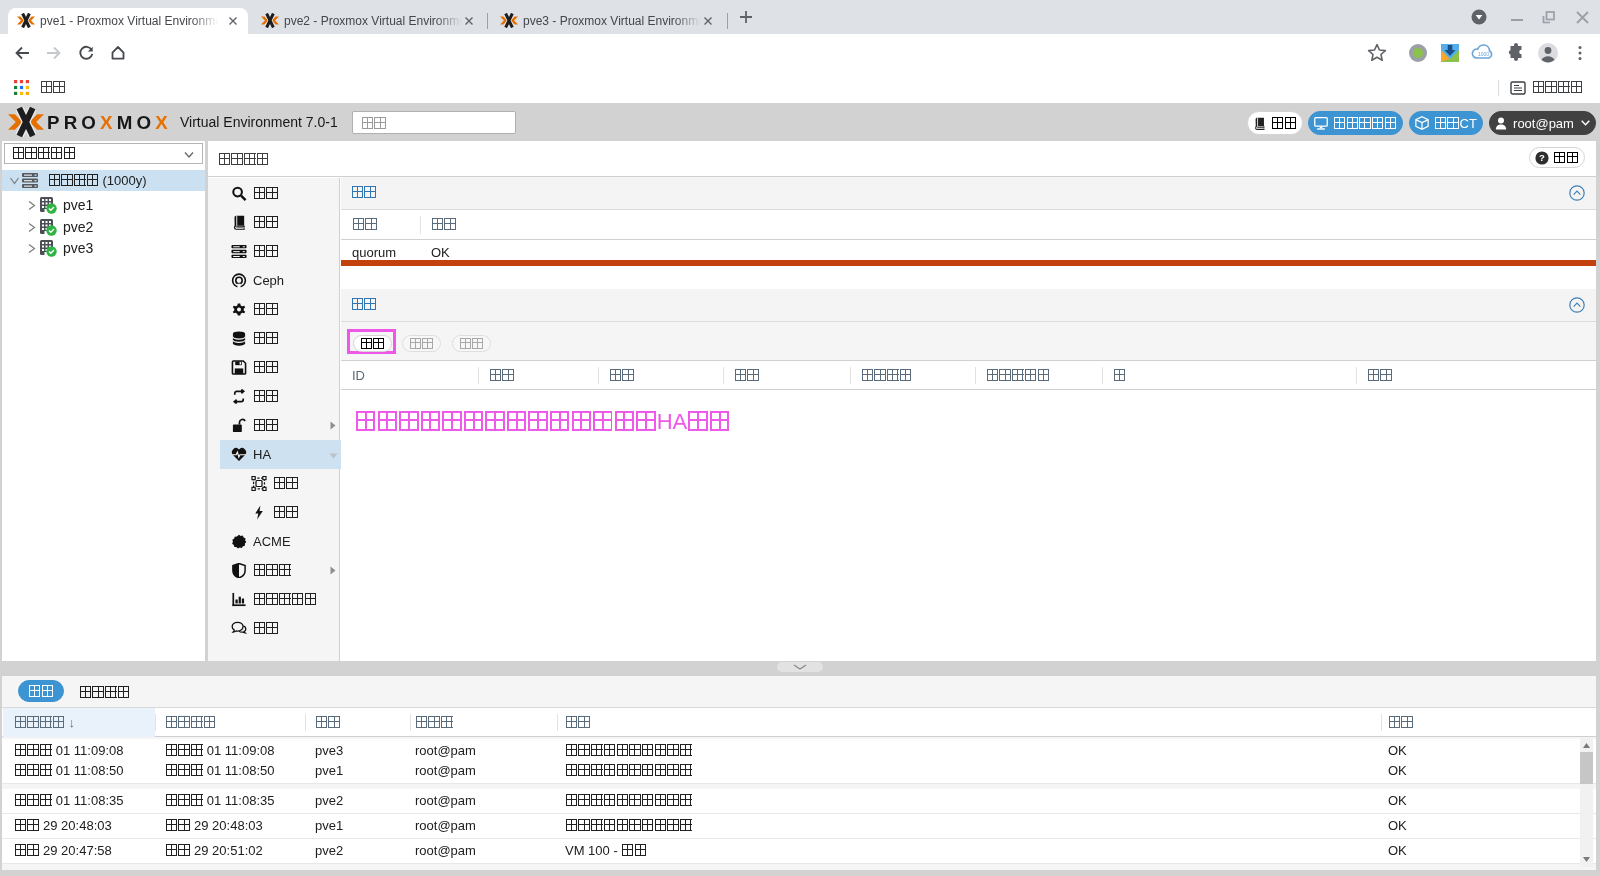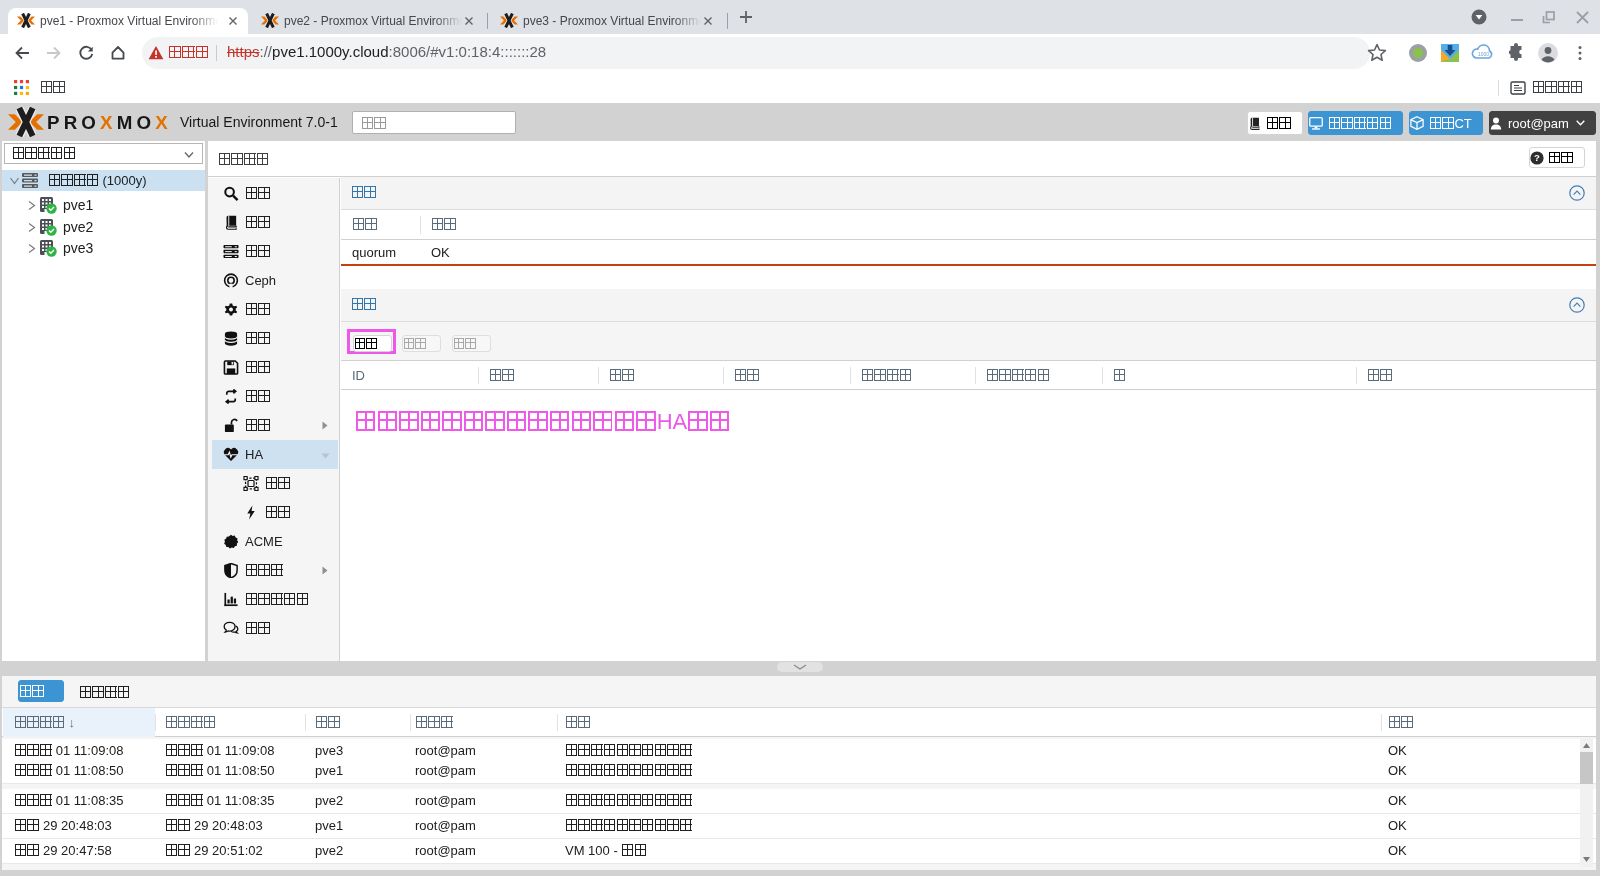--- a/index.html
+++ b/index.html
@@ -19,31 +19,31 @@
 .tab .cls{position:absolute;right:8px;top:6px;width:14px;height:14px;color:#5f6368}
 .tab.active{background:#fff;border-radius:8px 8px 0 0}
 .tabsep{position:absolute;top:13px;width:1px;height:16px;background:#9aa0a6}
 #toolbar{position:absolute;left:0;top:34px;width:1600px;height:38px;background:#fff}
 .tbico{position:absolute;top:7px;width:24px;height:24px;color:#5f6368}
 #omni{position:absolute;left:142px;top:3px;width:1228px;height:32px;background:#f1f3f4;border-radius:16px}
 #bookbar{position:absolute;left:0;top:72px;width:1600px;height:31px;background:#fff}
 
 #app{position:absolute;left:0;top:103px;width:1600px;height:773px;background:#d2d2d2}
 #pvehdr{position:absolute;left:0;top:0;width:1600px;height:38px;background:#d2d2d2}
-.btn{display:inline-flex;align-items:center;border-radius:3px;font-size:13px}
+.btn{display:inline-flex;align-items:center;justify-content:center;border-radius:12px;font-size:13px}
 .btn.blue{background:#3d94d2;color:#fff;border:1px solid #3d94d2}
 .btn.dark{background:#414141;color:#fff;border:1px solid #414141}
 .btn.white{background:#fff;color:#000;border:1px solid #d4d4d4}
 #treepanel{position:absolute;left:2px;top:38px;width:203px;height:520px;background:#fff}
 #combo{position:absolute;left:2px;top:2px;width:199px;height:21px;background:#fff;border:1px solid #b5b5b5;line-height:19px;padding-left:7px}
 .trow2{position:absolute;left:0;width:203px;height:21px;line-height:21px;font-size:13px}
 #centerpanel{position:absolute;left:208px;top:38px;width:1388px;height:520px;background:#fff}
 #cphdr{position:absolute;left:0;top:0;width:1388px;height:36px;background:#fff;border-bottom:1px solid #d0d0d0}
 #menu{position:absolute;left:0;top:37px;width:132px;height:483px;background:#f5f5f5;border-right:1px solid #d0d0d0}
-.mi{position:absolute;left:4px;width:126px;height:29px;line-height:29px}
+.mi{position:absolute;left:12px;width:126px;height:29px;line-height:29px}
 .mi .mico{position:absolute;left:11px;top:7px;width:16px;height:15px;color:#1a1a1a}
 .mi .mtxt{position:absolute;left:33px;top:0}
 .mi.sel{background:#cde1f1}
 .mi .sub{position:absolute;right:8px;top:11px;color:#8f8f8f}
 #content{position:absolute;left:133px;top:36px;width:1255px;height:484px;background:#fff}
 .sechdr{position:absolute;left:0;width:1255px;height:33px;background:#f4f4f4;border-bottom:1px solid #dcdcdc;color:#3276b0;font-size:13px;line-height:31px}
 .chev{position:absolute;right:11px;top:8px;width:16px;height:16px}
 .colhdr{color:#5a6b7b}
 .vline{position:absolute;top:6px;bottom:5px;width:1px;background:#e2e2e2}
 
@@ -125,30 +125,20 @@
   <svg style="position:absolute;left:46px;top:11px" width="16" height="16" viewBox="0 0 16 16">
       <path d="M1 8 H13.5 M8 2.5 L13.5 8 L8 13.5" fill="none" stroke="#c6c9cc" stroke-width="1.8"></path>
     </svg>
   <svg style="position:absolute;left:78px;top:11px" width="16" height="16" viewBox="0 0 16 16">
       <path d="M13.6 5 A6 6 0 1 0 14.2 8.8" fill="none" stroke="#46494d" stroke-width="1.9"></path>
       <path d="M14.7 1.8 L14.7 6.6 L9.9 6.6 Z" fill="#46494d"></path>
     </svg>
   <svg style="position:absolute;left:110px;top:10px" width="16" height="17" viewBox="0 0 16 17">
       <path d="M2.5 8.6 L8 3 L13.5 8.6 L13.5 14.6 L2.5 14.6 Z" fill="none" stroke="#46494d" stroke-width="1.8" stroke-linejoin="round"></path>
     </svg>
-  <div id="omni">
-    <svg style="position:absolute;left:6px;top:8px" width="16" height="16" viewBox="0 0 16 16">
-        <path d="M8 1 L15.4 14.2 H0.6 Z" fill="#c5342b"></path>
-        <rect x="7.2" y="5.5" width="1.7" height="4.4" fill="#fff"></rect>
-        <rect x="7.2" y="11" width="1.7" height="1.7" fill="#fff"></rect>
-      </svg>
-    <span style="position:absolute;left:26px;top:7px;font-size:14px;color:#c5342b"><i class="hz"></i><i class="hz"></i><i class="hz"></i></span>
-    <div style="position:absolute;left:74px;top:8px;width:1px;height:16px;background:#c8cbcf"></div>
-    <span style="position:absolute;left:85px;top:6px;font-size:15px;color:#5f6368"><s style="color:#c5342b">https</s>://<span style="color:#202124">pve1.1000y.cloud</span>:8006/#v1:0:18:4:::::::28</span>
-  </div>
   <svg class="tbico" style="left:1365px" viewBox="0 0 24 24">
       <path d="M12 3.6 L14.5 9 L20.4 9.6 L16 13.5 L17.2 19.3 L12 16.3 L6.8 19.3 L8 13.5 L3.6 9.6 L9.5 9 Z" fill="none" stroke="#5f6368" stroke-width="1.6" stroke-linejoin="round"></path>
     </svg>
   <svg class="tbico" style="left:1406px" viewBox="0 0 24 24">
       <circle cx="12" cy="12" r="9" fill="#9aa0a6"></circle>
       <circle cx="12" cy="12" r="5" fill="#8bc34a"></circle>
     </svg>
   <svg class="tbico" style="left:1438px" viewBox="0 0 24 24">
       <rect x="3" y="3" width="18" height="18" fill="#55aeea"></rect>
       <path d="M3 21 L3 9 L12 18 Z" fill="#f9a825"></path>
@@ -496,21 +486,21 @@
           <svg class="chev" viewBox="0 0 16 16">
             <circle cx="8" cy="8" r="7.2" fill="none" stroke="#3f7fb5" stroke-width="1.2"></circle>
             <path d="M4.6 9.6 L8 6.2 L11.4 9.6" fill="none" stroke="#3f7fb5" stroke-width="1.2"></path>
           </svg>
         </div>
       <div style="position:absolute;left:0;top:33px;width:1255px;height:30px;border-bottom:1px solid #d0d0d0">
         <span class="colhdr" style="position:absolute;left:11px;top:7px"><i class="hz"></i><i class="hz"></i></span>
         <span class="colhdr" style="position:absolute;left:90px;top:7px"><i class="hz"></i><i class="hz"></i></span>
         <div class="vline" style="left:79px"></div>
       </div>
-      <div style="position:absolute;left:0;top:63px;width:1255px;height:26px;border-bottom:2px solid #c2410c">
+      <div style="position:absolute;left:0;top:63px;width:1255px;height:26px;border-bottom:6px solid #c2410c">
         <span style="position:absolute;left:11px;top:5px">quorum</span>
         <span style="position:absolute;left:90px;top:5px">OK</span>
       </div>
       <div class="sechdr" style="top:112px;height:33px;line-height:32px">
           <span style="position:absolute;left:10px"><i class="hz"></i><i class="hz"></i></span>
           <svg class="chev" viewBox="0 0 16 16">
             <circle cx="8" cy="8" r="7.2" fill="none" stroke="#3f7fb5" stroke-width="1.2"></circle>
             <path d="M4.6 9.6 L8 6.2 L11.4 9.6" fill="none" stroke="#3f7fb5" stroke-width="1.2"></path>
           </svg>
         </div>

